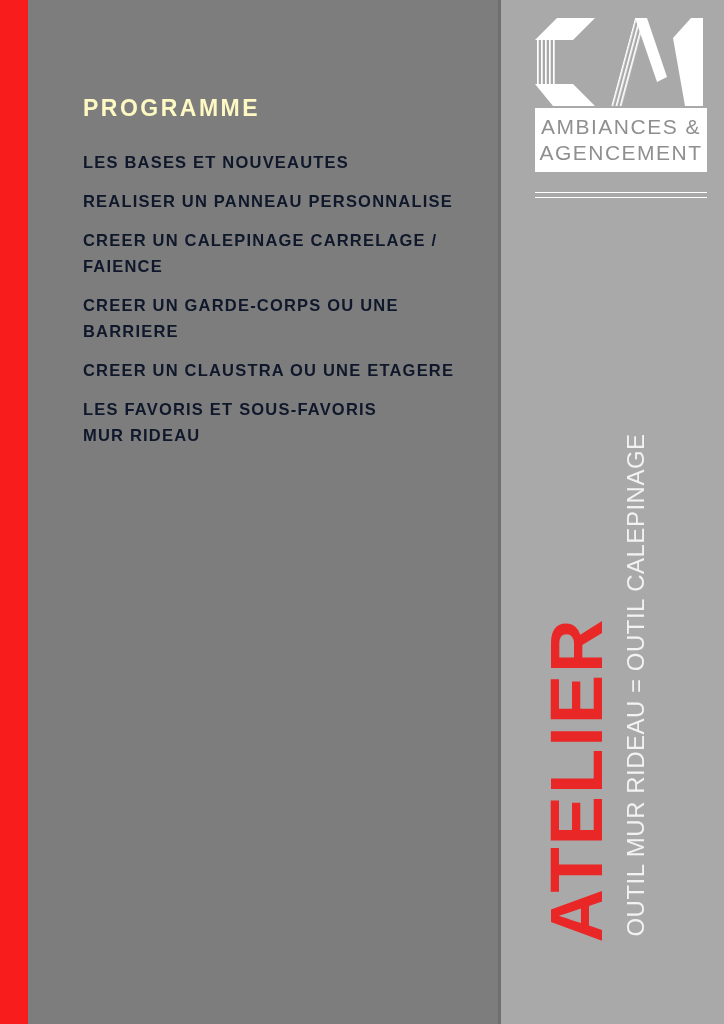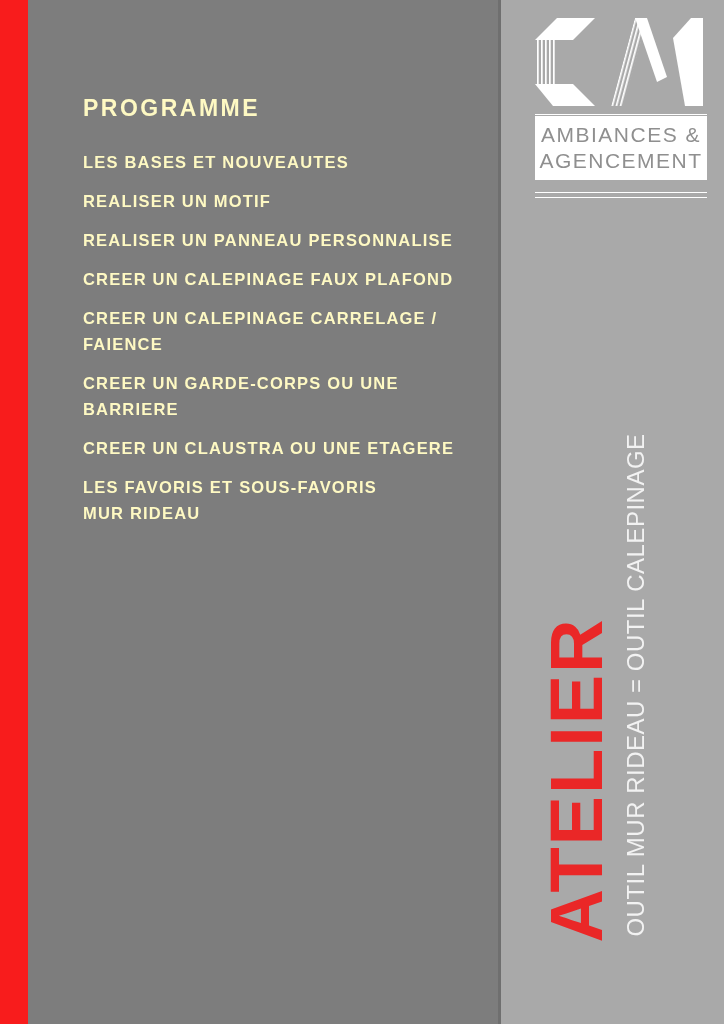--- a/index.html
+++ b/index.html
@@ -39,40 +39,40 @@
     letter-spacing: 0.2px;
     color: #f4f4f4;
   }
   .topics { list-style: none; margin: 0; padding: 0; width: 405px; }
   .topics li {
     white-space: pre-line;
     font-size: 16.5px; font-weight: bold;
     letter-spacing: 1.2px;
     line-height: 26px;
     margin-bottom: 13px;
-    color: #fef9c3;
+    color: #0f172a;
   }
   
   .footer {
     position: absolute; left: 83px; top: 973px; width: 600px; z-index: 3;
     color: #f4f4f4;
     font-size: 12.5px; font-weight: bold;
     letter-spacing: 0.3px;
     line-height: 16px;
   }
   
   .cm-logo-svg { position: absolute; left: 533px; top: 12px; width: 176px; height: 97px; z-index: 2; }
   .rule {
     position: absolute; left: 535px; width: 172px; height: 6px; z-index: 2;
     border-top: 1.5px solid #ffffff; border-bottom: 1.5px solid #ffffff;
   }
   .rule-top { top: 114px; }
   .rule-bottom { top: 192px; }
   .logo-box {
-    position: absolute; left: 535px; top: 116px;
+    position: absolute; left: 535px; top: 108px;
     width: 172px; height: 64px; z-index: 2;
     background: #ffffff;
     display: flex; flex-direction: column; justify-content: center;
     text-align: center;
     color: #8f8f8f;
     font-size: 21px; font-weight: 400;
     letter-spacing: 1.5px;
     line-height: 26px;
   }
   
@@ -134,23 +134,21 @@
 
   <div class="rule rule-bottom"></div>
 
   <div class="atelier-vertical">ATELIER</div>
   <div class="subtitle-vertical">OUTIL MUR RIDEAU = OUTIL CALEPINAGE</div>
 
   <div class="main">
     <h1 class="program-heading">PROGRAMME</h1>
     <ul class="topics">
       <li>LES BASES ET NOUVEAUTES</li>
-      <li>REALISER UN MOTIF</li>
       <li>REALISER UN PANNEAU PERSONNALISE</li>
-      <li>CREER UN CALEPINAGE FAUX PLAFOND</li>
       <li>CREER UN CALEPINAGE CARRELAGE /
 FAIENCE</li>
       <li>CREER UN GARDE-CORPS OU UNE
 BARRIERE</li>
       <li>CREER UN CLAUSTRA OU UNE ETAGERE</li>
       <li>LES FAVORIS ET SOUS-FAVORIS
 MUR RIDEAU</li>
     </ul>
   </div>
 

